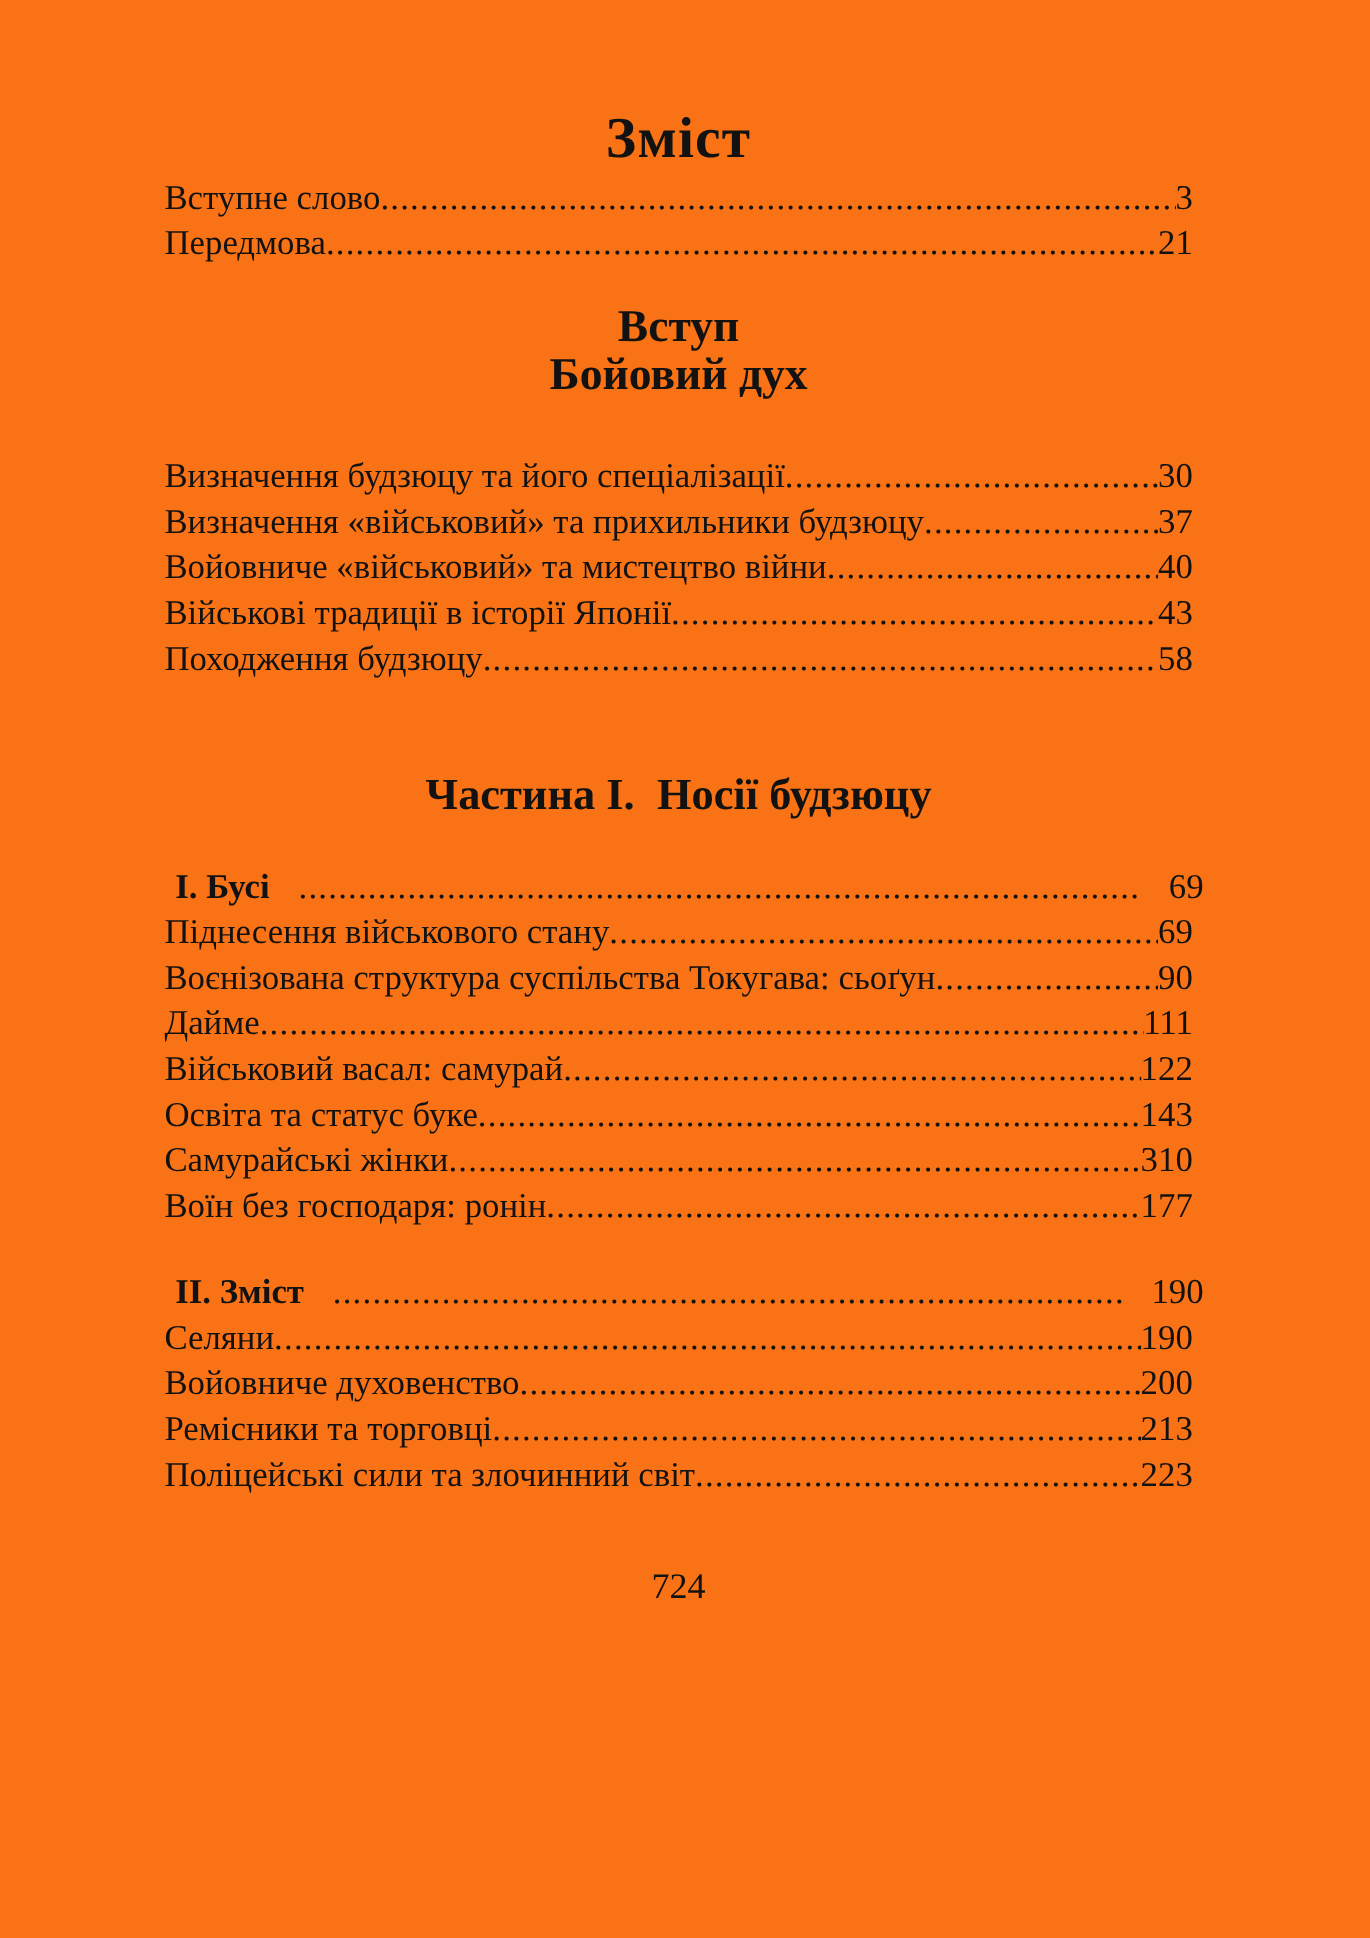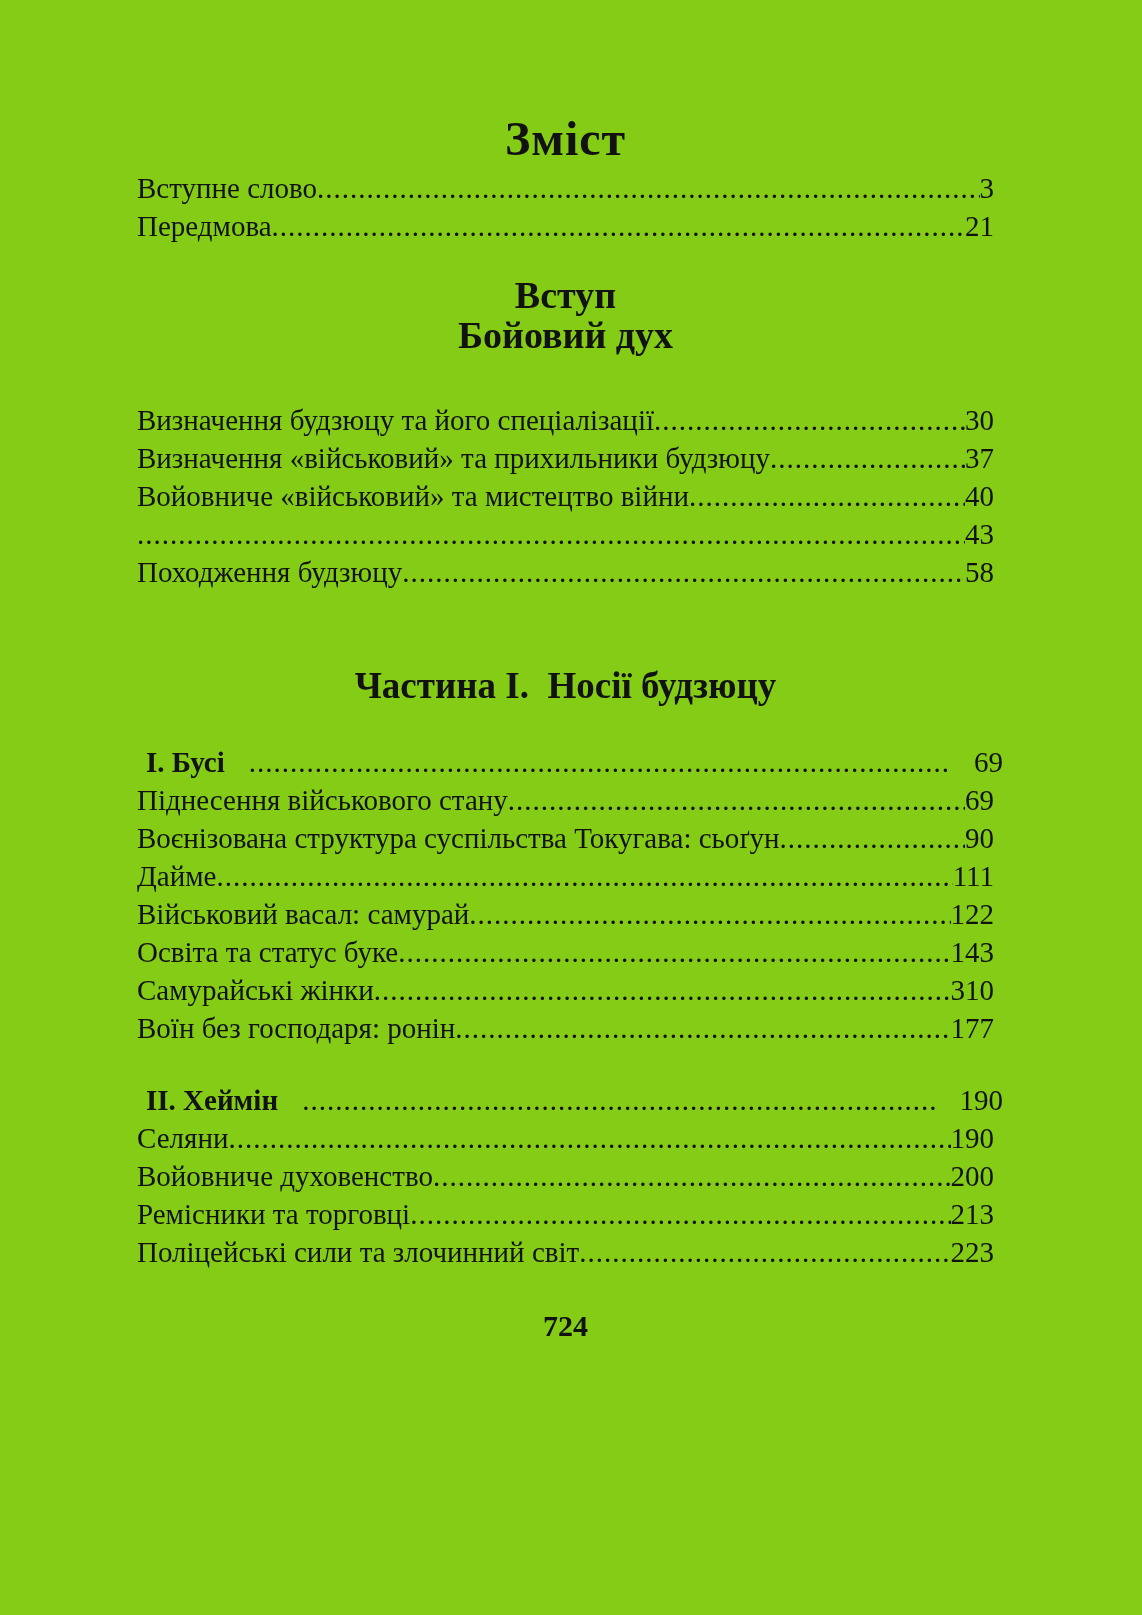--- a/index.html
+++ b/index.html
@@ -11,22 +11,22 @@
     width: 1142px;
     height: 1615px;
     font-family: "Liberation Serif", serif;
     color: #121212;
     overflow: hidden;
   }
   .page {
     box-sizing: border-box;
     width: 1142px;
     height: 1615px;
-    padding: 109px 148px 0 137px;
-    background: #84cc16;
+    padding: 86px 148px 0 137px;
+    background: #f97316;
   }
   .doc-title {
     margin: 0 0 0 0;
     text-align: center;
     font-size: 48px;
     line-height: 60px;
     font-weight: bold;
     letter-spacing: 1px;
   }
   .front-matter {
@@ -74,25 +74,24 @@
     white-space: nowrap;
     letter-spacing: 1px;
     font-weight: normal;
   }
   .toc-page {
     flex: 0 0 auto;
     white-space: nowrap;
     font-weight: normal;
   }
   .folio {
-    margin-top: 36px;
+    margin-top: 56px;
     text-align: center;
     font-size: 30px;
     line-height: 38px;
-    font-weight: bold;
   }
 </style>
 </head>
 <body>
 
 <div class="page">
 
   <h1 class="doc-title">Зміст</h1>
 
   <div class="toc-list front-matter">
@@ -129,20 +128,21 @@
         <span class="toc-page">37</span>
       </div>
 
       <div class="toc-row">
         <span class="toc-label">Войовниче «військовий» та мистецтво війни</span>
         <span class="toc-dots">............................................................................................................................................................................................................................</span>
         <span class="toc-page">40</span>
       </div>
 
       <div class="toc-row">
+        <span class="toc-label">Військові традиції в історії Японії</span>
         <span class="toc-dots">............................................................................................................................................................................................................................</span>
         <span class="toc-page">43</span>
       </div>
 
       <div class="toc-row">
         <span class="toc-label">Походження будзюцу</span>
         <span class="toc-dots">............................................................................................................................................................................................................................</span>
         <span class="toc-page">58</span>
       </div>
     </div>
@@ -196,21 +196,21 @@
       <div class="toc-row">
         <span class="toc-label">Воїн без господаря: ронін</span>
         <span class="toc-dots">............................................................................................................................................................................................................................</span>
         <span class="toc-page">177</span>
       </div>
     </div>
 
   <div class="toc-list subsection-gap">
 
       <div class="toc-row bold">
-        <span class="toc-label">ІІ. Хеймін</span>
+        <span class="toc-label">ІІ. Зміст</span>
         <span class="toc-dots">............................................................................................................................................................................................................................</span>
         <span class="toc-page">190</span>
       </div>
 
       <div class="toc-row">
         <span class="toc-label">Селяни</span>
         <span class="toc-dots">............................................................................................................................................................................................................................</span>
         <span class="toc-page">190</span>
       </div>
 

